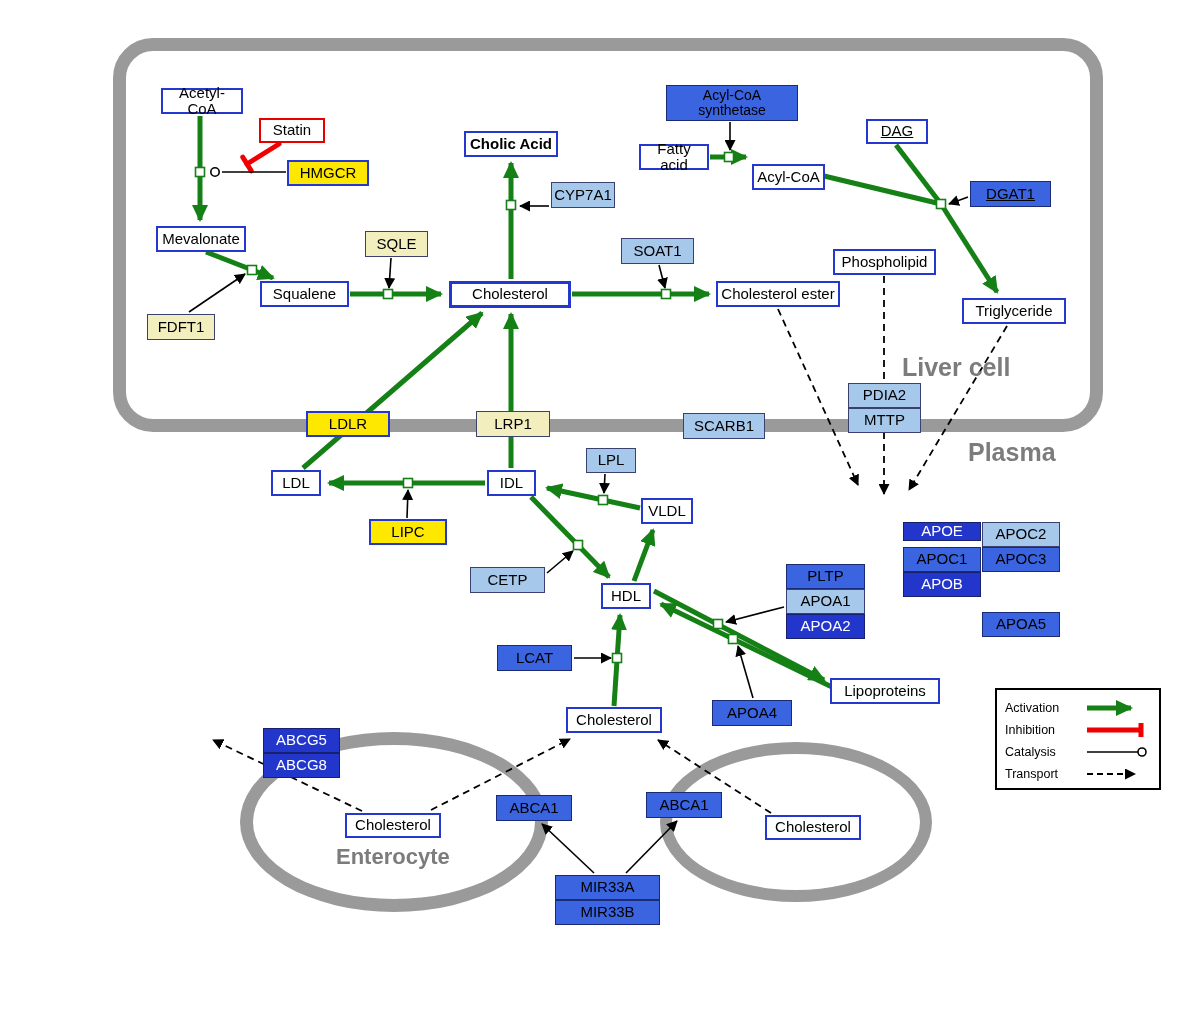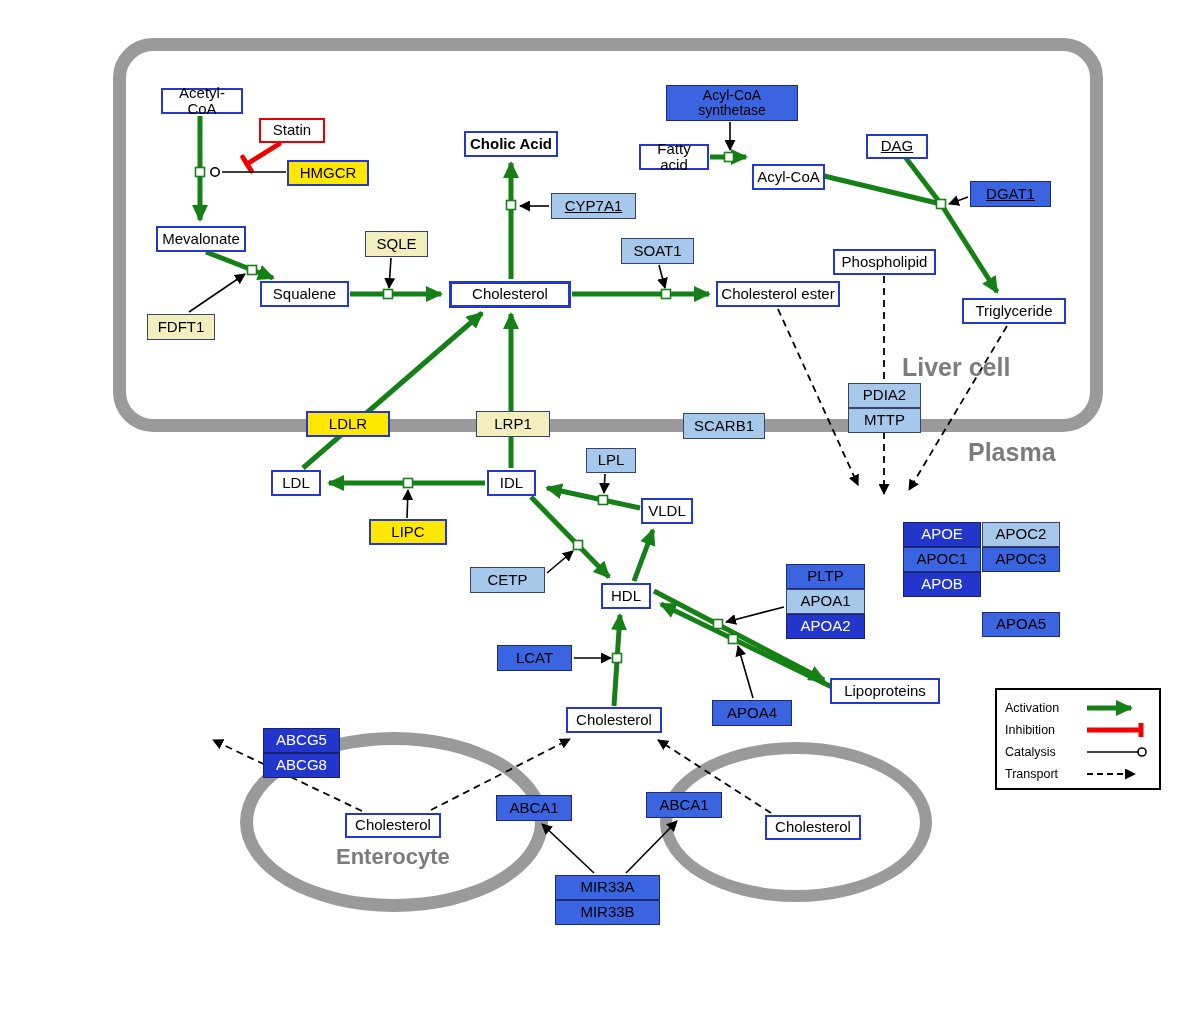--- a/index.html
+++ b/index.html
@@ -131,28 +131,28 @@
   <div class="clabel mid" style="left:336px;top:844px;">Enterocyte</div>
 
   <div class="node met" style="left:161px;top:88px;width:82px;height:26px;">Acetyl-CoA</div>
   <div class="node drug" style="left:259px;top:118px;width:66px;height:25px;">Statin</div>
   <div class="node gy" style="left:287px;top:160px;width:82px;height:26px;">HMGCR</div>
   <div class="node met" style="left:156px;top:226px;width:90px;height:26px;">Mevalonate</div>
   <div class="node gpy" style="left:147px;top:314px;width:68px;height:26px;">FDFT1</div>
   <div class="node met" style="left:260px;top:281px;width:89px;height:26px;">Squalene</div>
   <div class="node gpy" style="left:365px;top:231px;width:63px;height:26px;">SQLE</div>
   <div class="node met" style="left:464px;top:131px;width:94px;height:26px;font-weight:bold;">Cholic Acid</div>
-  <div class="node glb" style="left:551px;top:193px;width:85px;height:26px;text-decoration:underline;">CYP7A1</div>
+  <div class="node glb" style="left:551px;top:182px;width:64px;height:26px;">CYP7A1</div>
   <div class="node met-thick met" style="left:449px;top:281px;width:122px;height:27px;">Cholesterol</div>
   <div class="node glb" style="left:621px;top:238px;width:73px;height:26px;">SOAT1</div>
   <div class="node met" style="left:716px;top:281px;width:124px;height:26px;">Cholesterol ester</div>
   <div class="node gb sm" style="left:666px;top:85px;width:132px;height:36px;">Acyl-CoA synthetase</div>
   <div class="node met" style="left:639px;top:144px;width:70px;height:26px;">Fatty acid</div>
   <div class="node met" style="left:752px;top:144px;width:73px;height:26px;margin-top:20px;">Acyl-CoA</div>
-  <div class="node met" style="left:866px;top:134px;width:62px;height:25px;text-decoration:underline;">DAG</div>
+  <div class="node met" style="left:866px;top:119px;width:62px;height:25px;text-decoration:underline;">DAG</div>
   <div class="node gb" style="left:970px;top:181px;width:81px;height:26px;text-decoration:underline;">DGAT1</div>
   <div class="node met" style="left:833px;top:249px;width:103px;height:26px;">Phospholipid</div>
   <div class="node met" style="left:962px;top:298px;width:104px;height:26px;">Triglyceride</div>
 
   <div class="node gy" style="left:306px;top:411px;width:84px;height:26px;">LDLR</div>
   <div class="node gpy" style="left:476px;top:411px;width:74px;height:26px;">LRP1</div>
   <div class="node glb" style="left:683px;top:413px;width:82px;height:26px;">SCARB1</div>
   <div class="node glb" style="left:848px;top:383px;width:73px;height:25px;">PDIA2</div>
   <div class="node glb" style="left:848px;top:408px;width:73px;height:25px;">MTTP</div>
 
@@ -163,21 +163,21 @@
   <div class="node met" style="left:641px;top:498px;width:52px;height:26px;">VLDL</div>
   <div class="node glb" style="left:470px;top:567px;width:75px;height:26px;">CETP</div>
   <div class="node met" style="left:601px;top:583px;width:50px;height:26px;">HDL</div>
   <div class="node gb" style="left:786px;top:564px;width:79px;height:25px;">PLTP</div>
   <div class="node glb" style="left:786px;top:589px;width:79px;height:25px;">APOA1</div>
   <div class="node gdb" style="left:786px;top:614px;width:79px;height:25px;">APOA2</div>
   <div class="node gb" style="left:497px;top:645px;width:75px;height:26px;">LCAT</div>
   <div class="node gb" style="left:712px;top:700px;width:80px;height:26px;">APOA4</div>
   <div class="node met" style="left:830px;top:678px;width:110px;height:26px;">Lipoproteins</div>
 
-  <div class="node gdb" style="left:903px;top:522px;width:78px;height:25px;">APOE</div>
+  <div class="node gdb" style="left:903px;top:522px;width:78px;height:19px;">APOE</div>
   <div class="node glb" style="left:982px;top:522px;width:78px;height:25px;">APOC2</div>
   <div class="node gb" style="left:903px;top:547px;width:78px;height:25px;">APOC1</div>
   <div class="node gb" style="left:982px;top:547px;width:78px;height:25px;">APOC3</div>
   <div class="node gdb" style="left:903px;top:572px;width:78px;height:25px;">APOB</div>
   <div class="node gb" style="left:982px;top:572px;width:78px;height:25px;margin-top:40px;">APOA5</div>
 
   <div class="node met" style="left:566px;top:707px;width:96px;height:26px;">Cholesterol</div>
   <div class="node gdb" style="left:263px;top:728px;width:77px;height:25px;">ABCG5</div>
   <div class="node gdb" style="left:263px;top:753px;width:77px;height:25px;">ABCG8</div>
   <div class="node met" style="left:345px;top:813px;width:96px;height:25px;">Cholesterol</div>

